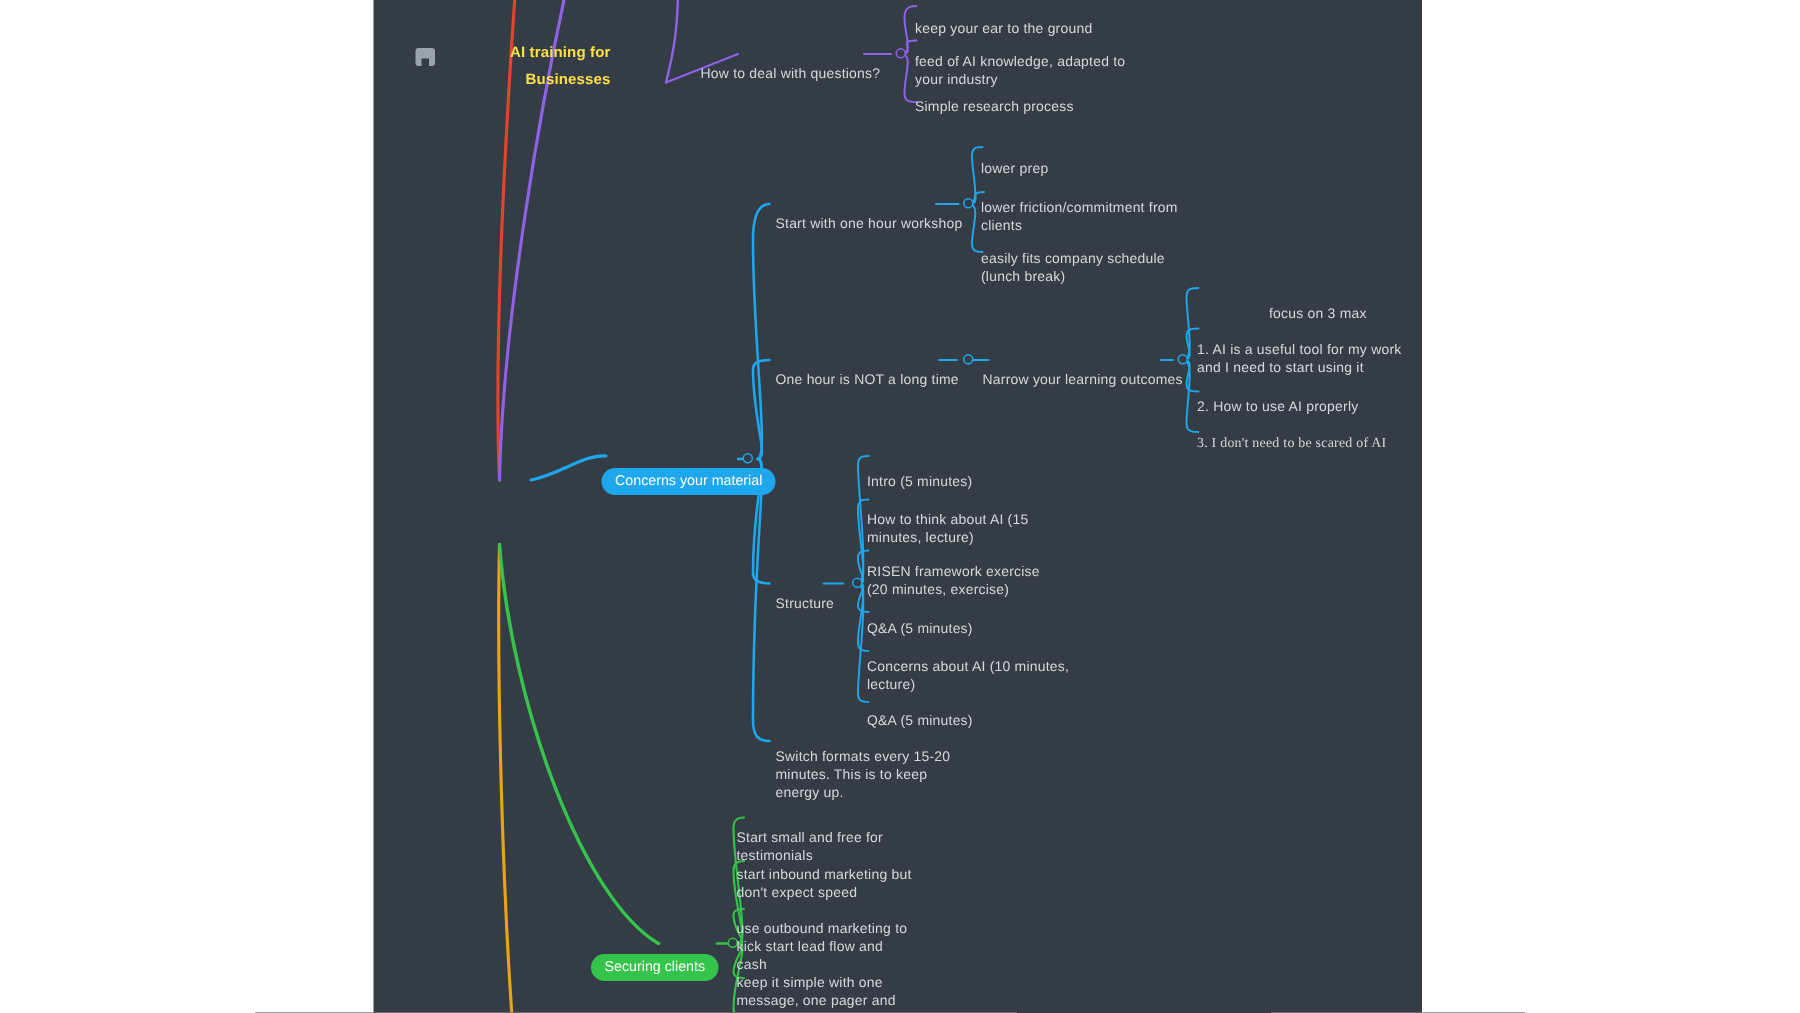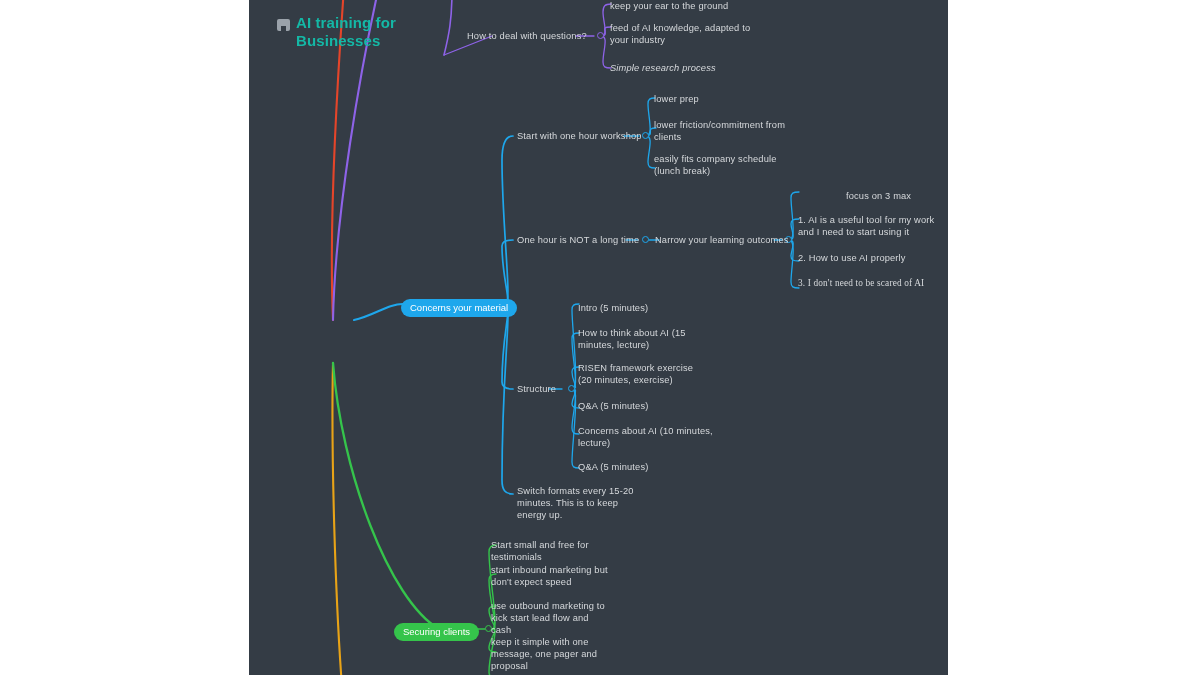--- a/index.html
+++ b/index.html
@@ -10,39 +10,40 @@
     overflow:hidden;
   }
   #stage{position:relative;width:1200px;height:675px;}
   #canvas{
     position:absolute;left:249px;top:0;
     width:699px;height:675px;
     background:#343c45;
     overflow:hidden;
   }
   #edges{position:absolute;left:0;top:0;width:699px;height:675px;}
-  .node{position:absolute;}
+  .node{position:absolute;margin-top:13px;}
   
   #root{
     left:28px;top:14px;
     display:flex;align-items:flex-start;gap:6px;
     width:130px;
   }
   #root .flag{
     width:13px;height:12px;margin-top:5px;flex:0 0 auto;
     background:#9aa2aa;border-radius:2px;
     position:relative;
   }
   #root .flag:after{
     content:"";position:absolute;left:4px;bottom:0;width:5px;height:5px;
     background:#343c45;
   }
   #root .rlabel{
-    color:#14b8a6;font-size:15px;font-weight:bold;line-height:18px;
+    color:#fde047;font-size:10px;font-weight:bold;line-height:18px;
     letter-spacing:.1px;
+    text-align:right;
   }
   
   .pill{
     display:inline-block;padding:3px 9px 4px 9px;border-radius:9px;
     color:#ffffff;font-size:9.5px;line-height:11px;white-space:nowrap;
   }
   .pill.blue{background:#1ea7ec;}
   .pill.green{background:#35c44b;}
   
   .txt{
@@ -132,21 +133,21 @@
     <div class="dot" style="left:236px;top:625px;border:1.6px solid #35c44b;"></div>
 
     <div class="node" id="root">
       <span class="flag"></span>
       <span class="rlabel">AI training for Businesses</span>
     </div>
 
     <div class="node txt nowrap" style="left:218px;top:30px;">How to deal with questions?</div>
     <div class="node txt w3" style="left:361px;top:0px;">keep your ear to the ground</div>
     <div class="node txt w3" style="left:361px;top:22px;">feed of AI knowledge, adapted to your industry</div>
-    <div class="node txt w3" style="left:361px;top:62px;font-style:italic;">Simple research process</div>
+    <div class="node txt w3" style="left:361px;top:52px;">Simple research process</div>
 
     <div class="node" style="left:152px;top:297px;">
       <span class="pill blue">Concerns your material</span>
     </div>
 
     <div class="node txt nowrap" style="left:268px;top:130px;">Start with one hour workshop</div>
     <div class="node txt w2" style="left:405px;top:93px;">lower prep</div>
     <div class="node txt w2" style="left:405px;top:119px;">lower friction/commitment from clients</div>
     <div class="node txt w2" style="left:405px;top:153px;">easily fits company schedule (lunch break)</div>
 

